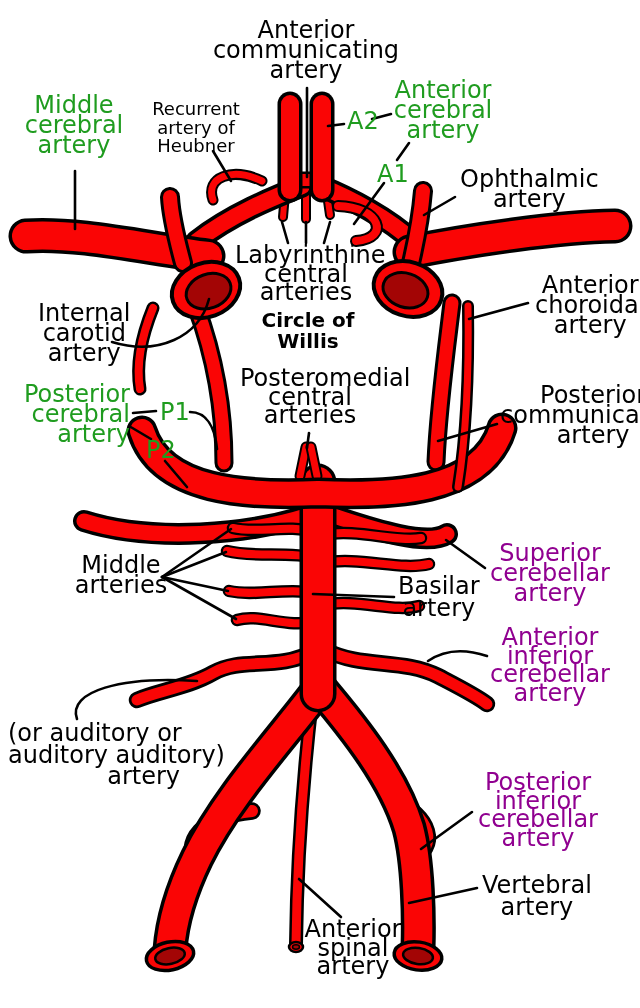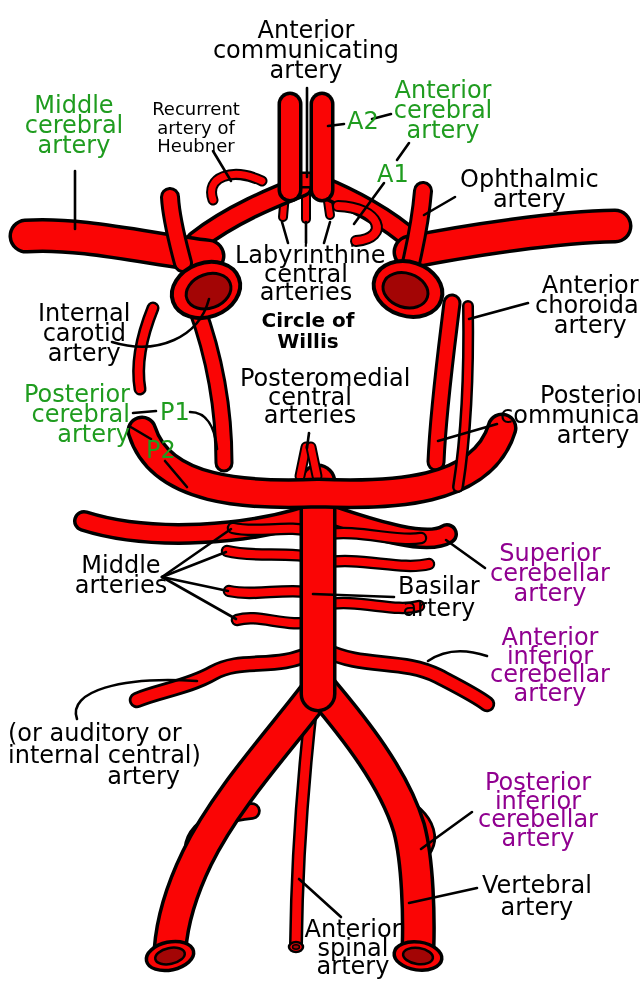--- a/index.html
+++ b/index.html
@@ -310,21 +310,21 @@
 
   <div class="lbl c-purple ta-l lh18" style="left:490px;top:628px">
     <div class="ln">Anterior</div>
     <div class="ln">inferior</div>
     <div class="ln">cerebellar</div>
     <div class="ln">artery</div>
   </div>
 
   <div class="lbl c-black ta-r" style="left:8px;top:723px;width:172px;line-height:21.5px">
     <div class="ln">(or auditory or</div>
-    <div class="ln">internal central)</div>
+    <div class="ln">auditory auditory)</div>
     <div class="ln">artery</div>
   </div>
 
   <div class="lbl c-purple ta-l lh18" style="left:478px;top:773px">
     <div class="ln">Posterior</div>
     <div class="ln">inferior</div>
     <div class="ln">cerebellar</div>
     <div class="ln">artery</div>
   </div>
 

